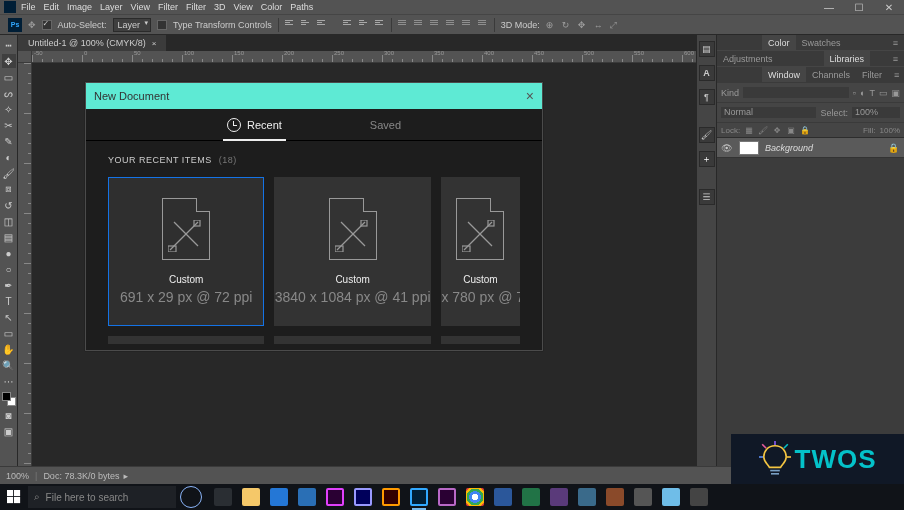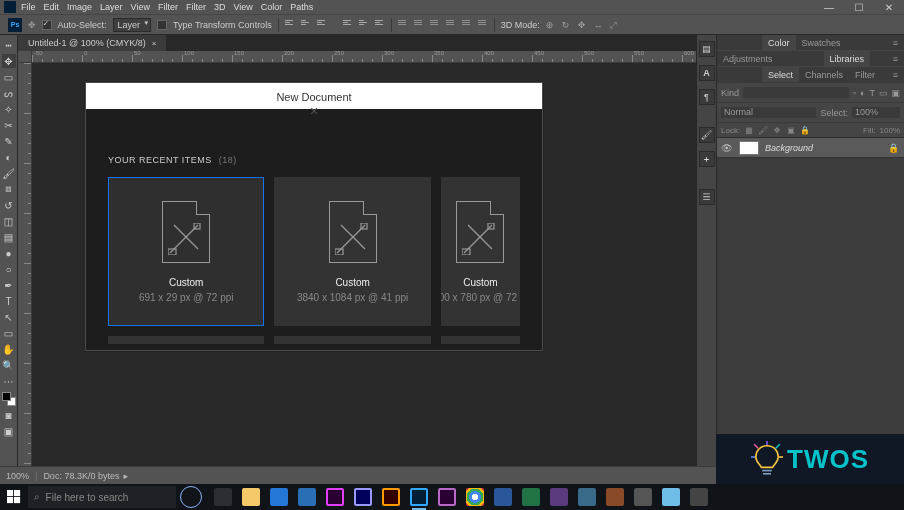--- a/index.html
+++ b/index.html
@@ -69,21 +69,21 @@
 .layers-list .layer-row.selected { background:#5a5a5a;}
 .layers-list .eye { width:12px; color:#ccc; font-size:9px;}
 .layers-list .thumb { width:20px; height:14px; background:#fff; border:1px solid #777;}
 .layers-list .lname { flex:1; font-size:9px; color:#ddd; font-style:italic;}
 .layers-list .llock { font-size:9px; color:#aaa;}
 .layers-bottom { height:18px; background:#454545; border-top:1px solid #2d2d2d; display:flex; align-items:center; justify-content:flex-end; gap:8px; padding:0 6px; font-size:9px; color:#999;}
 .spacer { flex:1;}
 
 
 .modal { position:absolute; top:82px; left:85px; width:458px; height:269px; background:#1d1d1d; border:1px solid #4b4b4b; box-shadow:0 0 1px rgba(0,0,0,.6); overflow:hidden; }
-.modal-header { height:26px; background:#ffffff; display:flex; align-items:center; justify-content:space-between; padding:8px 8px;flex-direction:column; }
+.modal-header { height:26px; background:#5eead4; display:flex; align-items:center; justify-content:space-between; padding:0 8px; }
 .modal-header .title { font-size:11px; color:#333; }
 .modal-header .close { font-size:14px; color:#555; font-weight:300; cursor:pointer; }
 
 .modal-tabs { height:32px; background:#1d1d1d; display:flex; justify-content:center; gap:80px; align-items:center; border-bottom:1px solid #000; }
 .modal-tabs .mtab { display:flex; align-items:center; gap:6px; font-size:11px; color:#888; padding:8px 4px; position:relative; cursor:pointer;}
 .modal-tabs .mtab.active { color:#eee; }
 .modal-tabs .mtab.active::after { content:""; position:absolute; left:0; right:0; bottom:-1px; height:2px; background:#eee; }
 .clock-icon { width:14px; height:14px; border:1.5px solid currentColor; border-radius:50%; position:relative;}
 .clock-icon::after { content:""; position:absolute; left:5px; top:2px; width:1.5px; height:5px; background:currentColor;}
 .clock-icon::before { content:""; position:absolute; left:5px; top:6px; width:4px; height:1.5px; background:currentColor;}
@@ -93,21 +93,21 @@
 .section-heading .count { color:#777; margin-left:4px;}
 .cards { display:flex; gap:10px; }
 .card { background:#333333; width:158px; height:149px; display:flex; flex-direction:column; align-items:center; justify-content:center; cursor:pointer; position:relative;}
 .card.selected { border:1px solid #1473e6; background:#2f2f2f;}
 .card .doc-icon { width:48px; height:62px; position:relative; margin-bottom:14px;}
 .card .doc-icon .page { position:absolute; inset:0; border:1.2px solid #999;}
 .card .doc-icon .fold { position:absolute; top:0; right:0; width:14px; height:14px; background:#333; border-left:1.2px solid #999; border-bottom:1.2px solid #999;}
 .card.selected .doc-icon .fold { background:#2f2f2f;}
 .card .doc-icon svg { position:absolute; left:6px; top:22px; }
 .card .name { font-size:10px; color:#eee; margin-bottom:4px;}
-.card .dims { font-size:10px; color:#888;}
+.card .dims { font-size:14px; color:#888;}
 .card.cut { width:80px; overflow:hidden;}
 .card.cut .inner { width:158px; display:flex; flex-direction:column; align-items:center; justify-content:center; height:149px;}
 .card-row-placeholder { display:flex; gap:10px; margin-top:10px;}
 .card-row-placeholder .ph { background:#333; height:8px; width:158px;}
 .card-row-placeholder .ph.cut{width:80px;}
 
 
 .statusbar { position:absolute; bottom:0; left:0; right:0; height:18px; background:#535353; border-top:1px solid #3a3a3a; display:flex; align-items:center; padding:0 6px; font-size:9px; color:#bbb;}
 .statusbar .sep { margin:0 6px; color:#777;}
 
@@ -116,21 +116,21 @@
 .taskbar .start { width:28px; height:26px; display:flex; align-items:center; justify-content:center;}
 .taskbar .start svg { width:14px; height:14px;}
 .taskbar .search { flex:0 0 148px; height:22px; margin:2px 0; background:#1e2126; display:flex; align-items:center; padding:0 6px; gap:6px; color:#888; font-size:10px;}
 .taskbar .cortana { width:22px; height:22px; border:1.5px solid #8ab4f8; border-radius:50%; margin:0 4px;}
 .taskbar .task-icons { display:flex; align-items:center; gap:2px; padding:0 4px;}
 .taskbar .ti { width:26px; height:26px; display:flex; align-items:center; justify-content:center; position:relative;}
 .taskbar .ti .bx { width:18px; height:18px; background:#2a2e33; border-radius:2px;}
 .taskbar .ti .bar { position:absolute; bottom:0; left:6px; right:6px; height:2px; background:#76b9ed;}
 
 
-.twos { position:absolute; right:0; bottom:26px; width:188px; height:50px; background:#101826; display:flex; align-items:center; justify-content:center; gap:4px;}
+.twos { position:absolute; right:0; bottom:26px; width:173px; height:50px; background:#101826; display:flex; align-items:center; justify-content:center; gap:4px;}
 .twos .bulb { width:32px; height:36px; position:relative;}
 .twos .txt { font-family:Arial,sans-serif; font-size:26px; font-weight:700; color:#04c2c9; letter-spacing:1px;}
 
 </style>
 </head>
 <body>
 
 <div class="menubar">
   <div class="menubar-title-icon"></div>
   <span>File</span>
@@ -437,21 +437,21 @@
 
     <div class="panel-tabs">
       <div class="pt">Adjustments</div>
       <div class="pt active">Libraries</div>
       <div class="spacer"></div>
       <div class="pt">≡</div>
     </div>
     <div class="panel-body" style="height:1px;padding:0"></div>
 
     <div class="panel-tabs">
-      <div class="pt active">Select</div>
+      <div class="pt active">Window</div>
       <div class="pt">Channels</div>
       <div class="pt">Filter</div>
       <div class="spacer"></div>
       <div class="pt">≡</div>
     </div>
     <div class="panel-body2">
       <span>Kind</span>
       <div class="bmode"></div>
       <span>▫</span>
       <span>◐</span>
@@ -500,20 +500,29 @@
   <span>100%</span>
   <span class="sep">|</span>
   <span>Doc: 78.3K/0 bytes</span>
   <span style="margin-left:4px">▸</span>
 </div>
 
 <div class="modal">
   <div class="modal-header">
     <span class="title">New Document</span>
     <span class="close">×</span>
+  </div>
+  <div class="modal-tabs">
+    <div class="mtab active">
+      <span class="clock-icon"></span>
+      <span>Recent</span>
+    </div>
+    <div class="mtab">
+      <span>Saved</span>
+    </div>
   </div>
   <div class="modal-content">
     <div class="section-heading">
       <span>YOUR RECENT ITEMS</span>
       <span class="count">(18)</span>
     </div>
     <div class="cards">
       <div class="card selected">
         <div class="doc-icon">
           <div class="page"></div>

